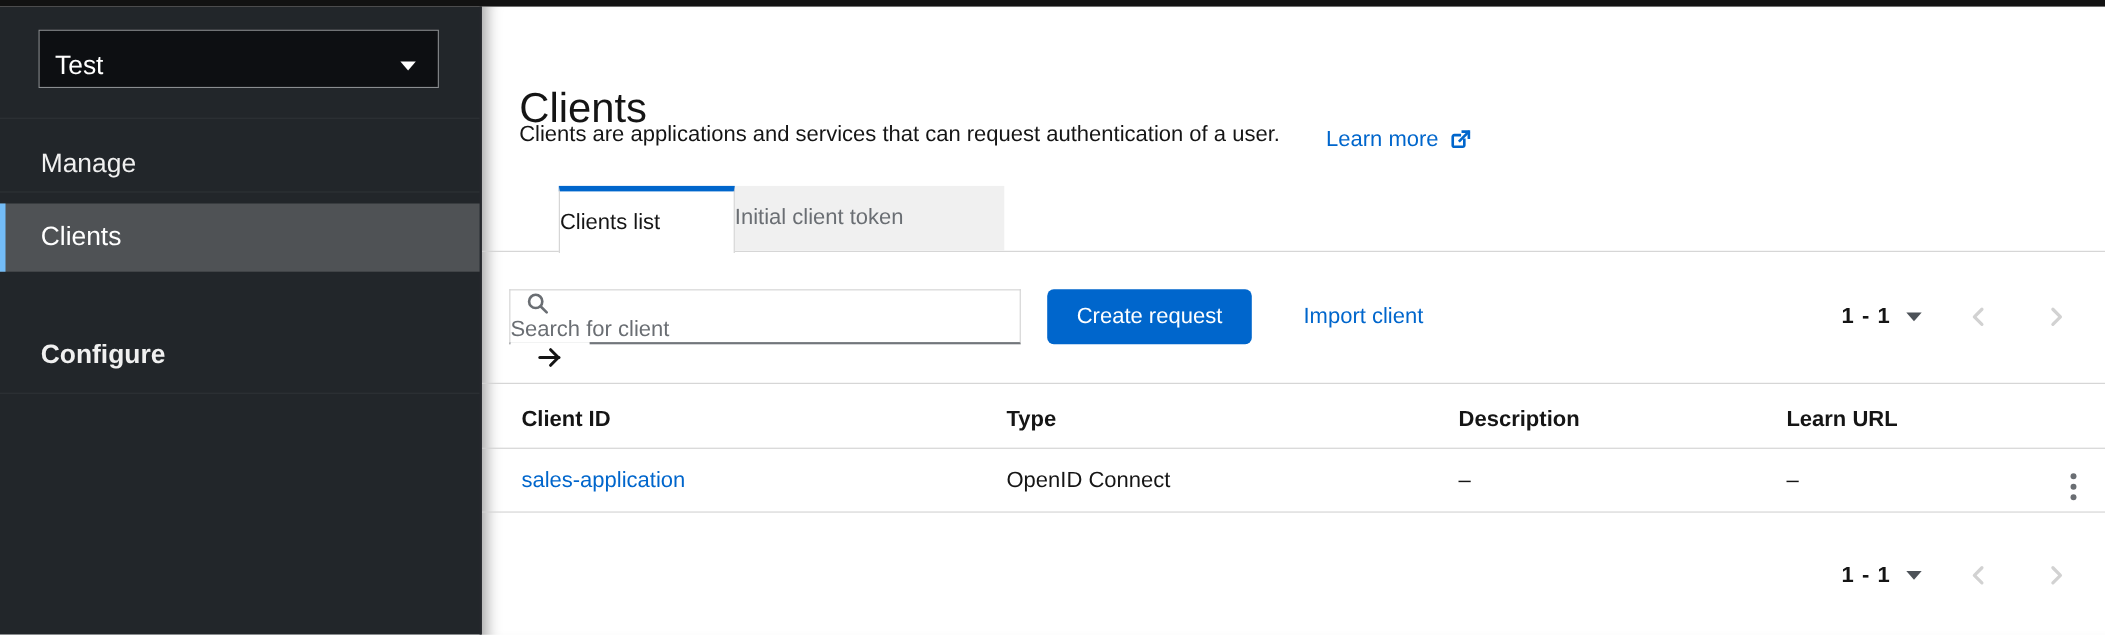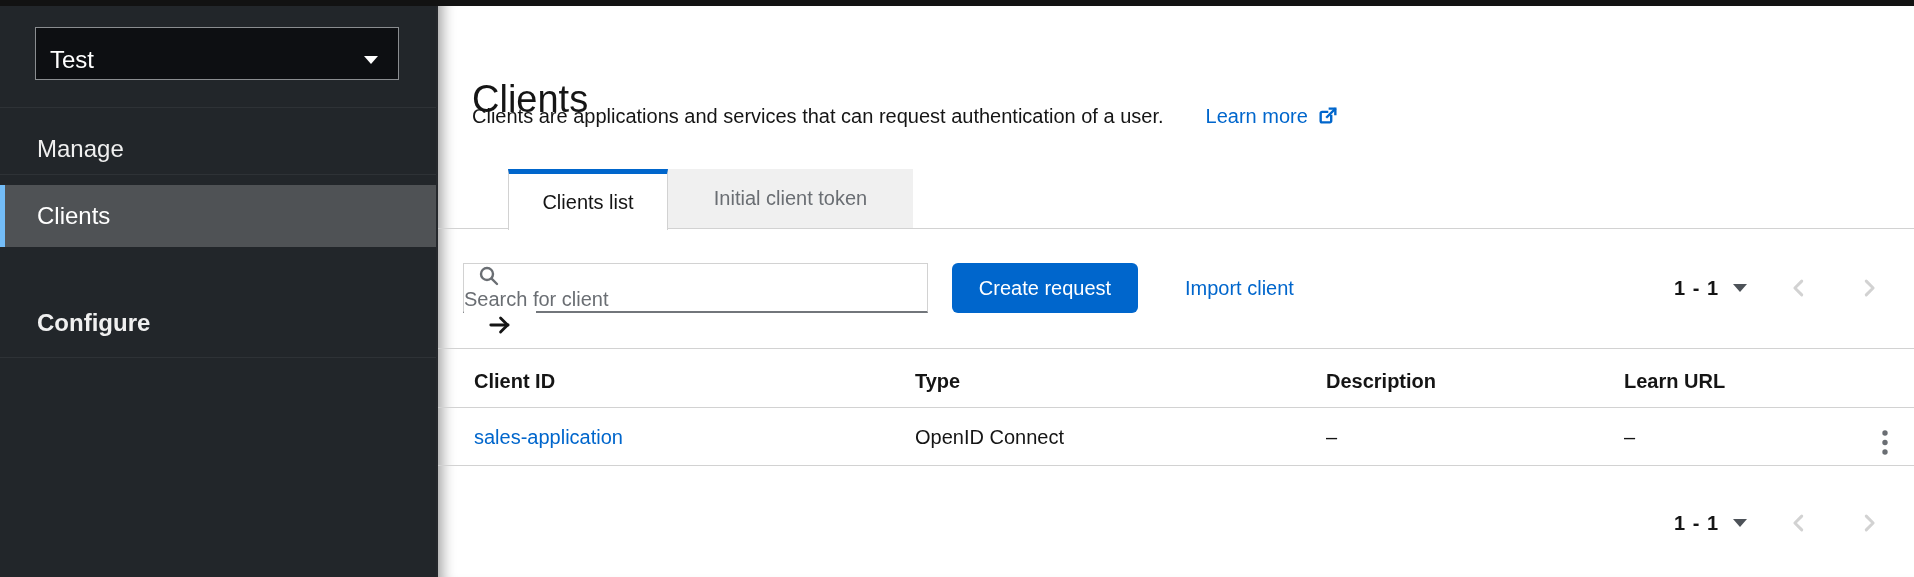--- a/index.html
+++ b/index.html
@@ -31,25 +31,25 @@
     border-left:5px solid #73bcf7;display:flex;align-items:center;padding-left:32px;
     box-sizing:border-box;color:#fff;font-size:24px;cursor:pointer;
   }
 
   
   .main{position:absolute;left:438px;top:6px;right:0;bottom:0;background:#fff;
     box-shadow:inset 16px 0 14px -12px rgba(0,0,0,.38);}
   .page-title{position:absolute;left:34px;top:46px;font-size:38px;line-height:44px;font-weight:500;color:#151515;}
   .desc-row{position:absolute;left:34px;top:95px;display:flex;align-items:center;gap:42px;}
   .page-desc{font-size:20px;line-height:30px;color:#151515;}
-  .learn-more{display:flex;align-items:center;gap:9px;color:#0066cc;font-size:20px;line-height:30px;cursor:pointer;text-decoration:none;}
+  .learn-more{display:flex;align-items:center;gap:9px;color:#0066cc;font-size:20px;line-height:30px;cursor:pointer;text-decoration:none;margin-top:11px;}
 
   
   .tabs-line{position:absolute;left:0;right:0;top:222px;height:1px;background:#d2d2d2;}
-  .tab{position:absolute;top:163px;display:flex;align-items:center;justify-content:center;
+  .tab{position:absolute;top:163px;display:flex;align-items:center;justify-content:flex-start;
     font-size:20px;box-sizing:border-box;cursor:pointer;}
   .tab-active{left:70px;width:160px;height:61px;background:#fff;z-index:3;
     border-top:5px solid #0066cc;border-left:1px solid #d2d2d2;border-right:1px solid #d2d2d2;color:#151515;}
   .tab-inactive{left:230px;width:245px;height:59px;background:#f0f0f0;color:#6a6e73;z-index:2;}
 
   
   .search-group{position:absolute;left:25px;top:257px;width:465px;height:50px;box-sizing:border-box;
     background:#fff;border:1px solid #d2d2d2;border-bottom:2px solid #72767b;display:flex;align-items:stretch;flex-direction:column;}
   .search-icon-wrap{width:50px;display:flex;align-items:center;justify-content:center;}
   .search-input{flex:1;border:none;outline:none;background:transparent;font-size:20px;color:#151515;

